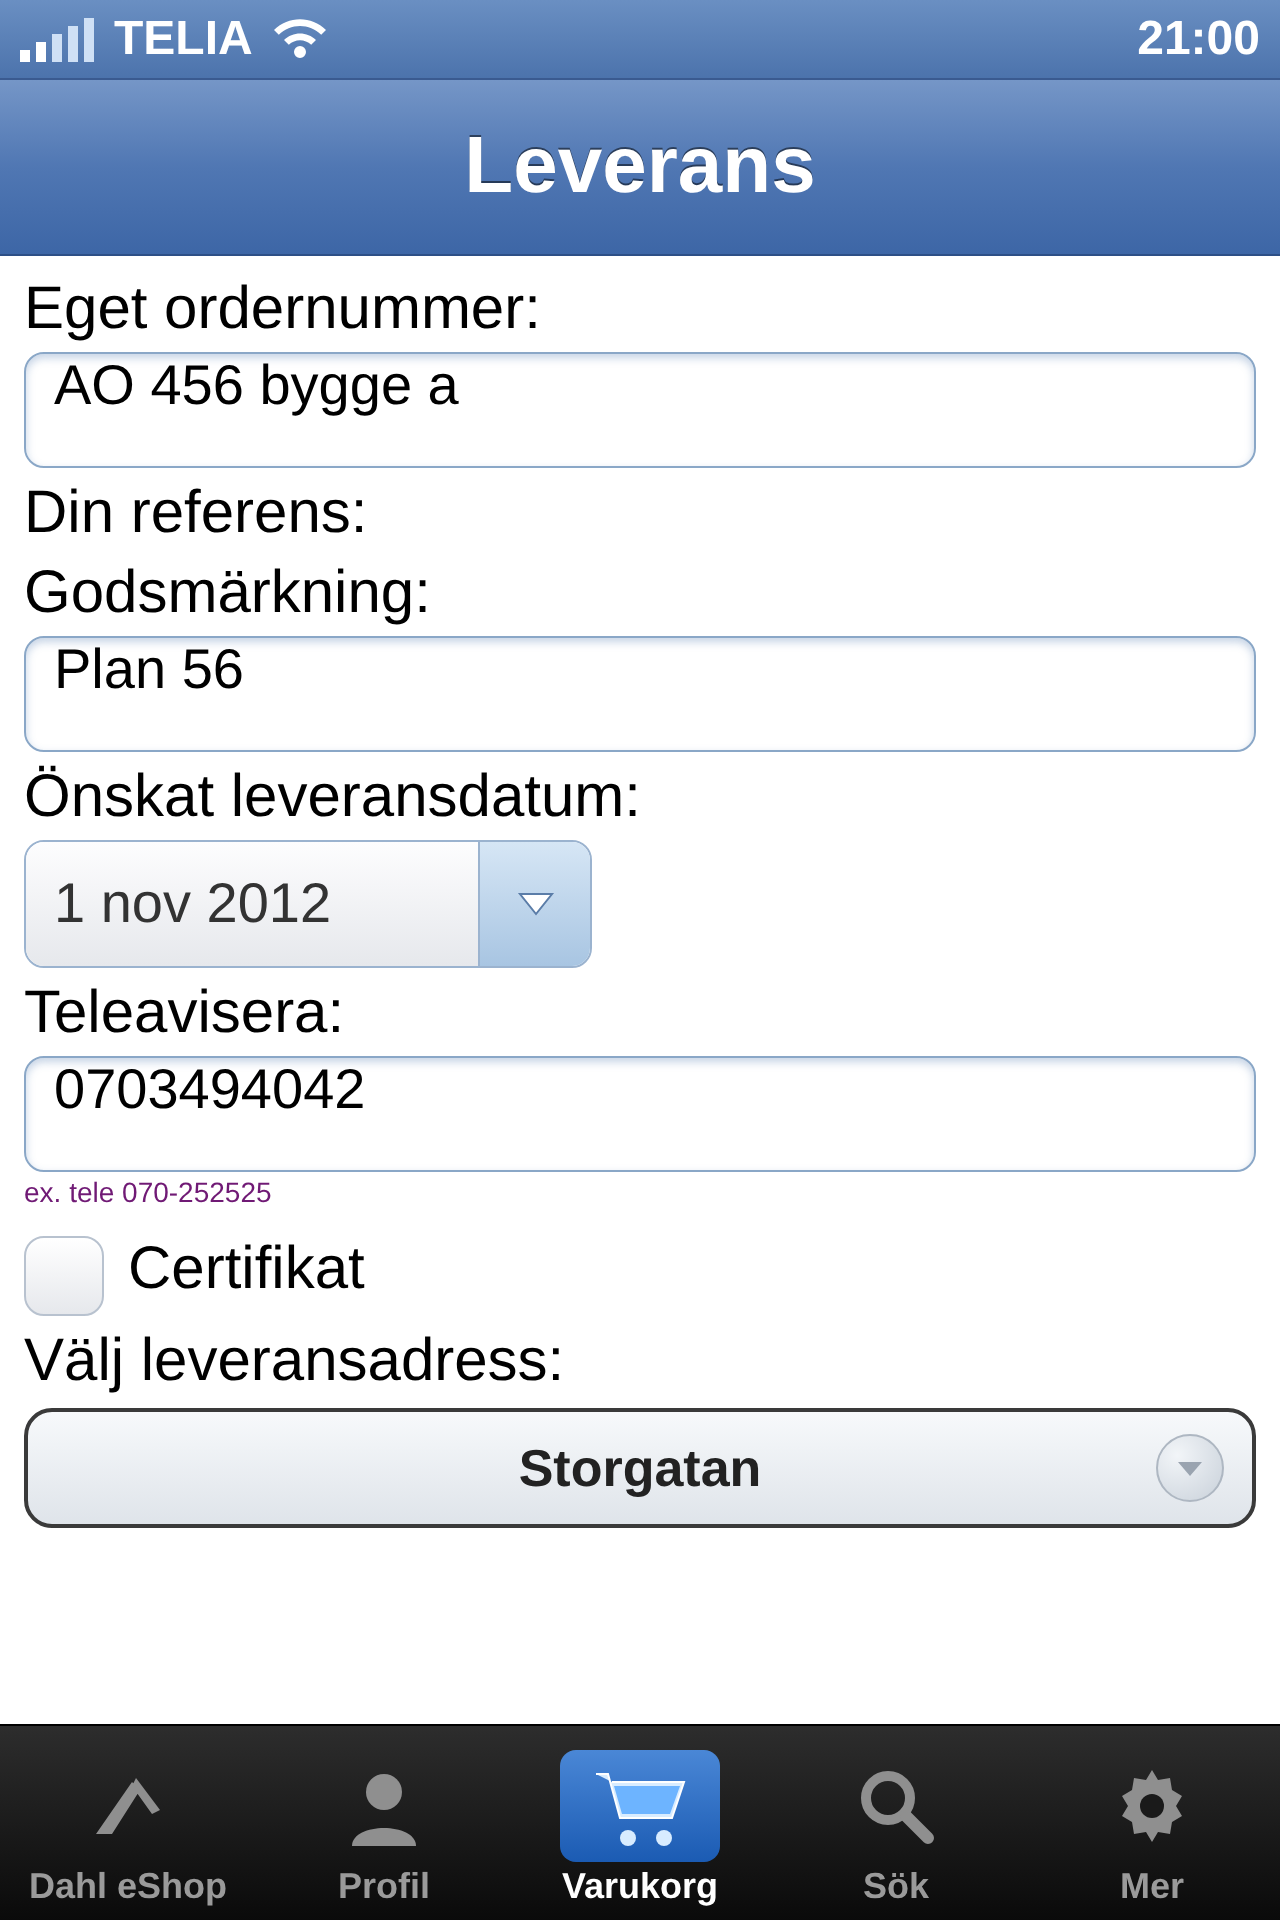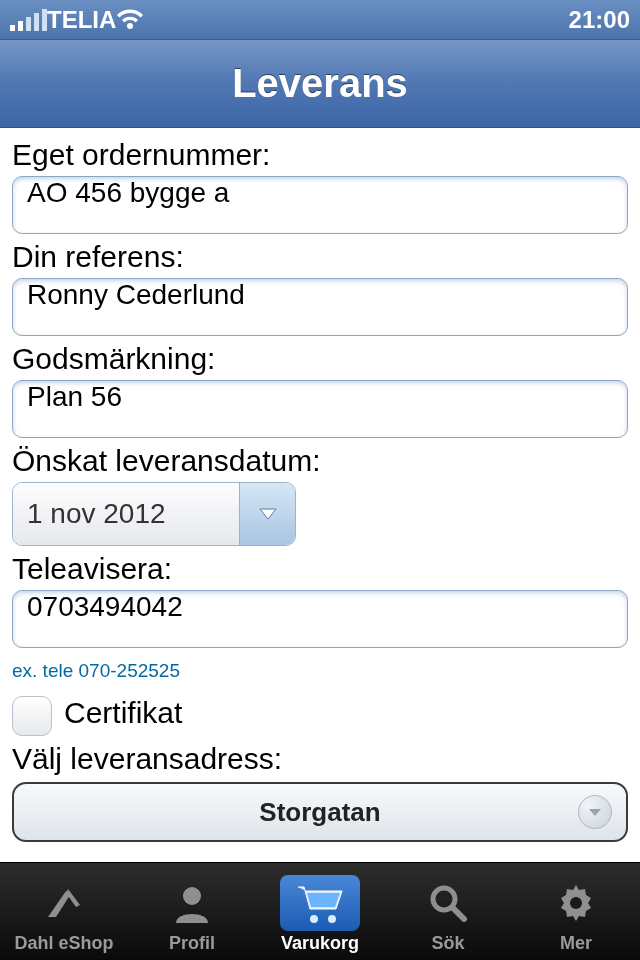--- a/index.html
+++ b/index.html
@@ -7,21 +7,21 @@
   body { display: flex; flex-direction: column; background: #fff; }
 
   
   .statusbar {
     height: 40px;
     background: linear-gradient(#6a8fc2, #4c73ac);
     display: flex; align-items: center; justify-content: space-between;
     padding: 0 10px; color: #fff; font-size: 24px; font-weight: bold;
     border-bottom: 1px solid #3a5a90;
   }
-  .statusbar .left, .statusbar .right { display: flex; align-items: center; }
+  .statusbar .left, .statusbar .right { display: flex; align-items: center; gap: 10px; }
   .sigbars { display: inline-flex; align-items: flex-end; gap: 3px; }
   .sigbars span { width: 5px; background: #cfe0f5; display: inline-block; }
   .sigbars span.on { background: #fff; }
   .sigbars span:nth-child(1){height:6px}
   .sigbars span:nth-child(2){height:10px}
   .sigbars span:nth-child(3){height:14px}
   .sigbars span:nth-child(4){height:18px}
   .sigbars span:nth-child(5){height:22px}
   .wifi svg { display:block; }
   .battery { display:inline-flex; align-items:center; }
@@ -44,21 +44,21 @@
   .label { font-size: 30px; color:#000; margin-top: 6px; margin-bottom: 4px; }
   .field {
     width: 100%; height: 58px;
     border: 1px solid #8aa7c7;
     border-radius: 10px;
     background: #fff;
     box-shadow: inset 0 2px 4px rgba(90,130,180,0.35);
     padding: 0 14px; font-size: 28px; color:#000;
     display:flex; align-items:flex-start;
   }
-  .hint { font-size: 19px; color:#0369a1; margin-top: 12px; }
+  .hint { font-size: 14px; color:#701a75; margin-top: 2px; }
 
   .dateselect { display:flex; width: 284px; height: 64px; border-radius: 10px; overflow:hidden; border:1px solid #9bb3cf; box-shadow: inset 0 1px 0 #fff; }
   .dateselect .val {
     flex:1; display:flex; align-items:center; padding-left:14px;
     background: linear-gradient(#fdfdfe, #e6e8ec);
     font-size: 28px; color:#333;
   }
   .dateselect .btn {
     width: 56px; background: linear-gradient(#d6e6f5, #a8c5e2);
     display:flex; align-items:center; justify-content:center;
@@ -136,23 +136,20 @@
 </div>
 
 <div class="content">
 
   <div class="label">Eget ordernummer:</div>
   <div class="field">
     <span>AO 456 bygge a</span>
   </div>
 
   <div class="label">Din referens:</div>
-  <div class="field">
-    <span>Ronny Cederlund</span>
-  </div>
 
   <div class="label">Godsmärkning:</div>
   <div class="field">
     <span>Plan 56</span>
   </div>
 
   <div class="label">Önskat leveransdatum:</div>
   <div class="dateselect">
     <div class="val">1 nov 2012</div>
     <div class="btn">

